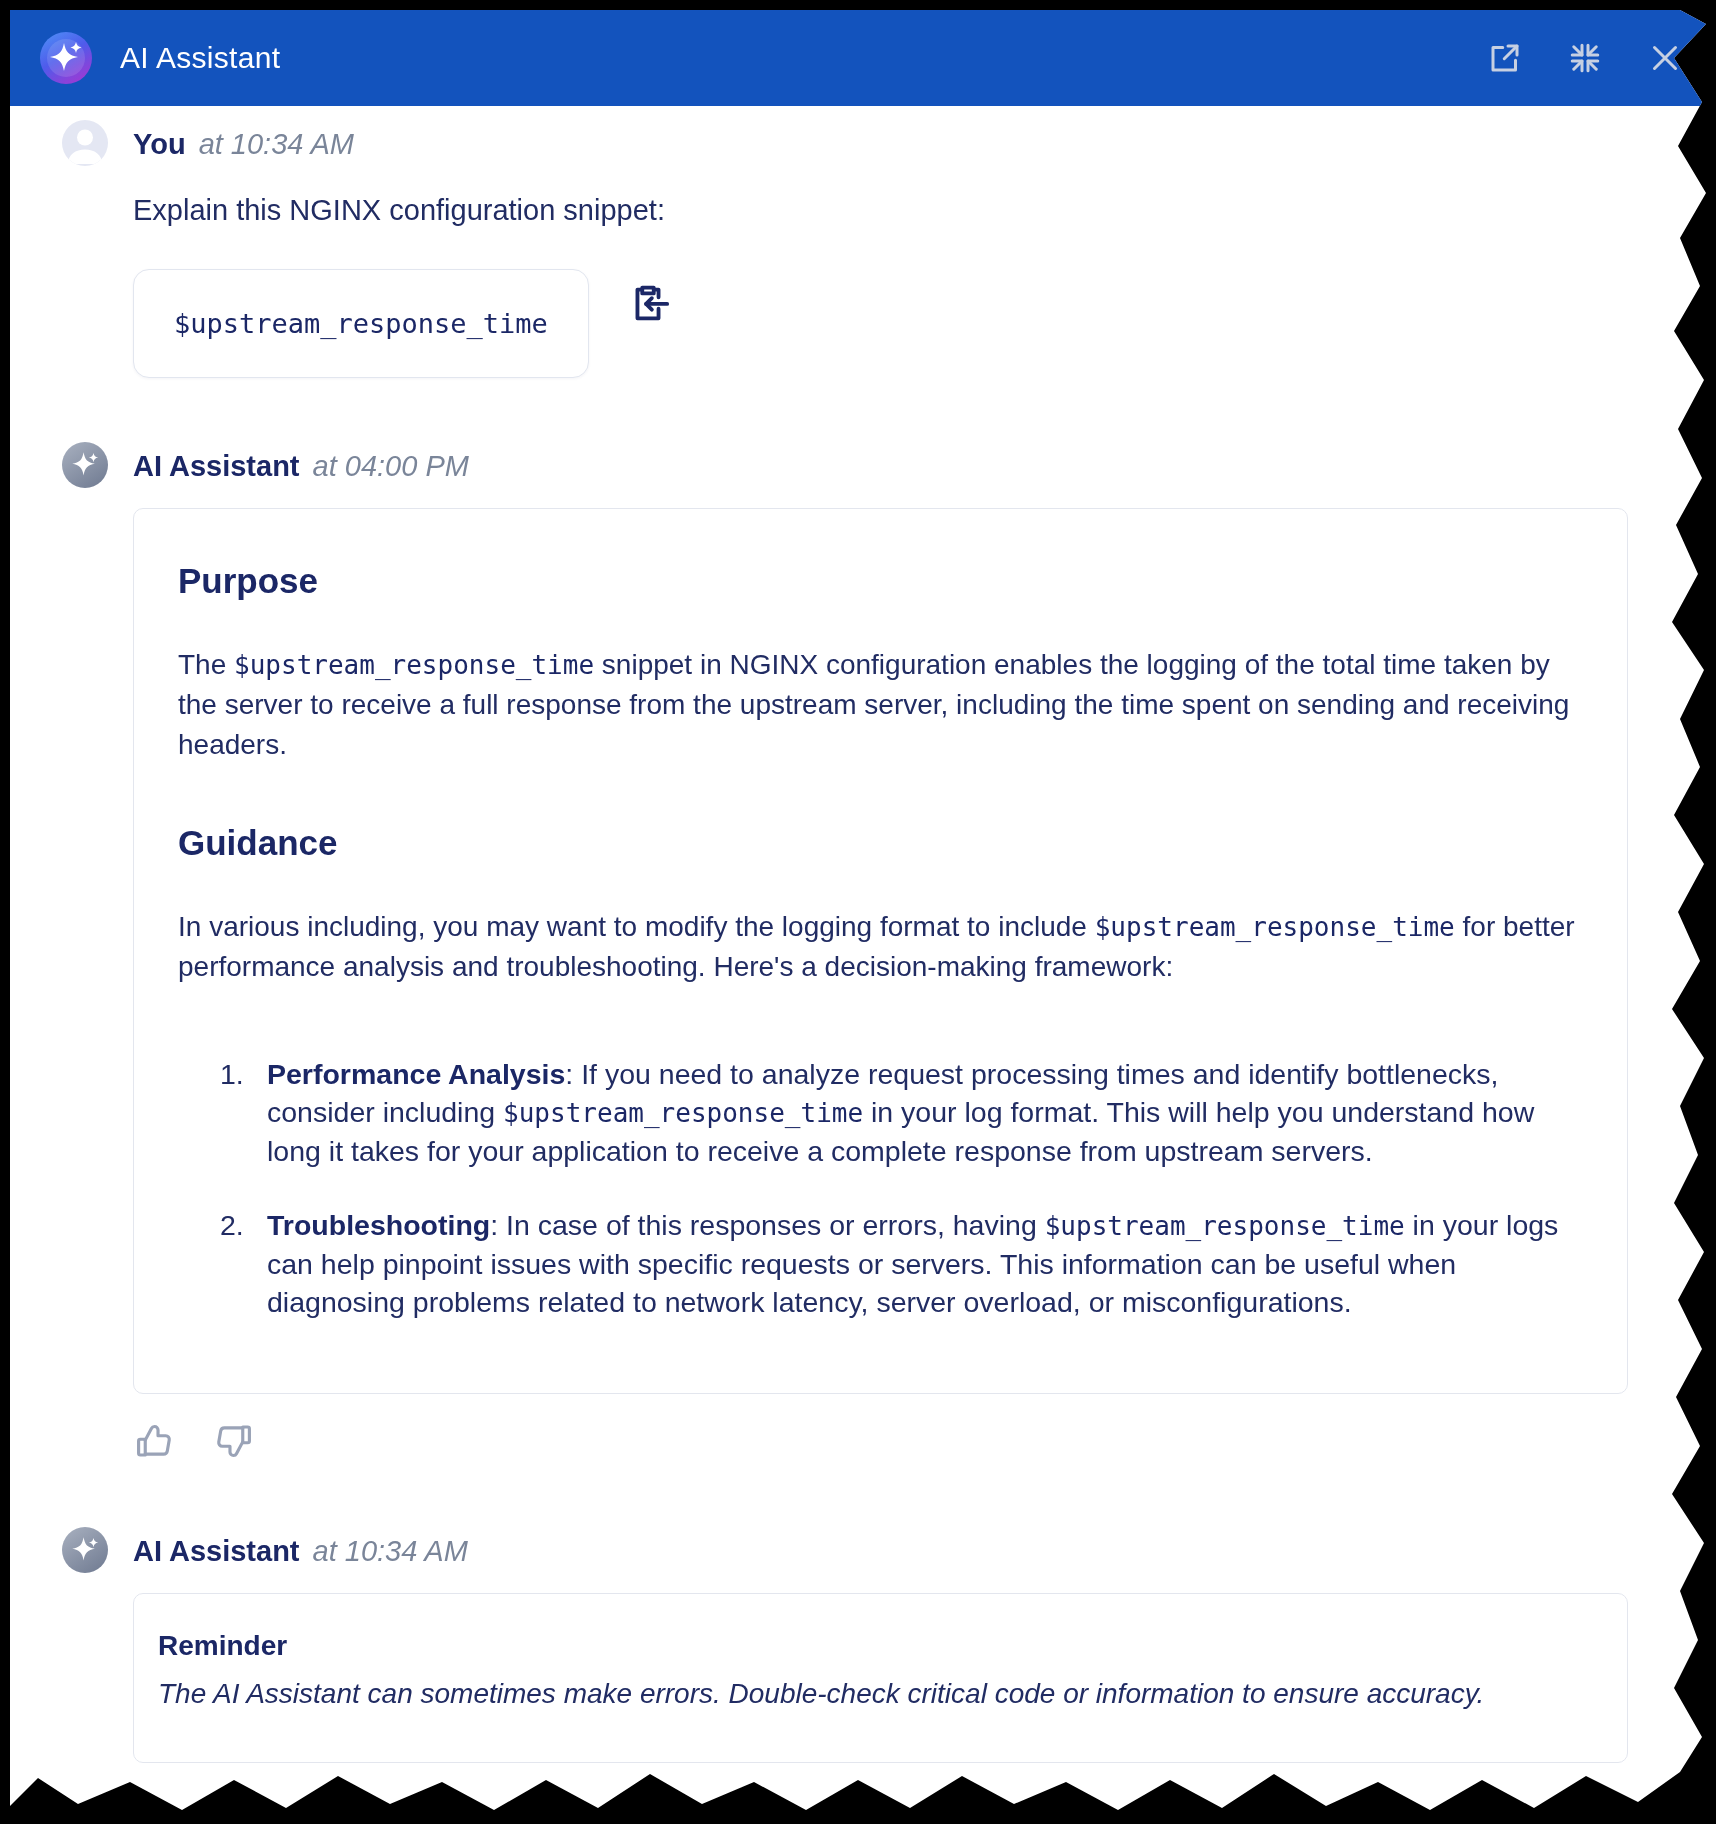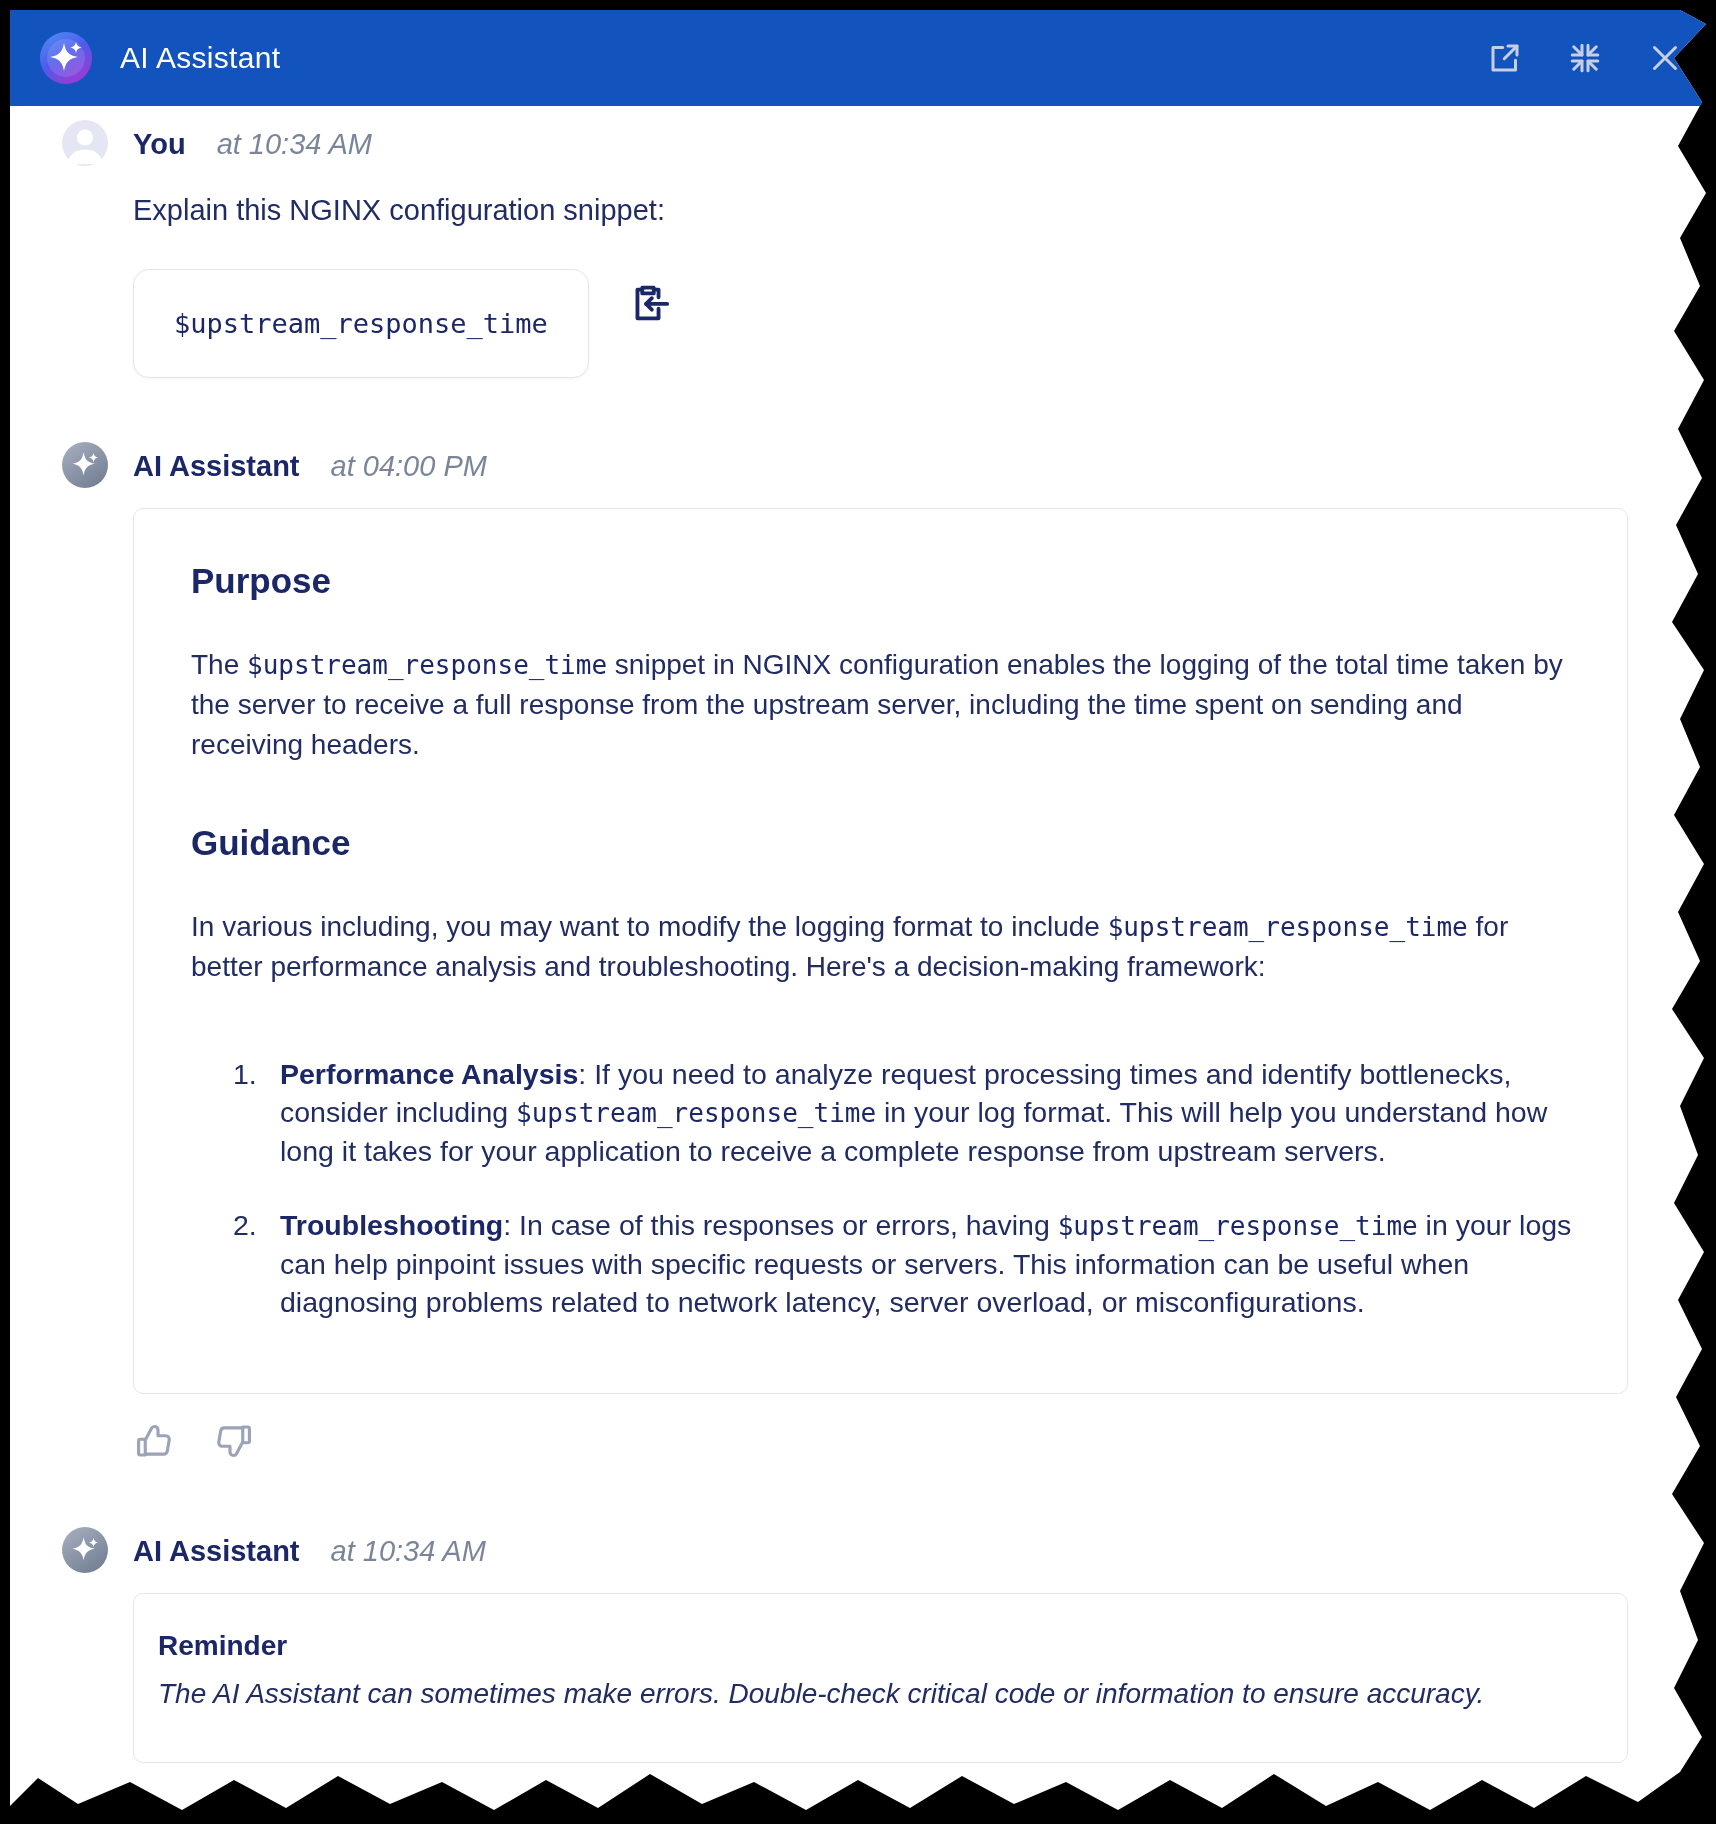--- a/index.html
+++ b/index.html
@@ -24,40 +24,40 @@
           align-items:center; justify-content:center; color:#C7D0E2; margin-left:34px; }
   .hbtn svg { width:36px; height:36px; }
 
   
   .chat { padding:14px 0 0 52px; }
   .msg { display:flex; }
   .avatar { width:46px; height:46px; border-radius:50%; flex:none; margin-right:25px; overflow:hidden; }
   .avatar-user { background:#E4E7F3; }
   .avatar-ai   { background:linear-gradient(145deg,#A9B1C0 0%,#6E7990 100%); display:flex; align-items:center; justify-content:center; }
   .msg-body { flex:1; padding-right:78px; min-width:0; }
-  .name-row { height:46px; display:flex; align-items:baseline; gap:31px; padding-top:8px; }
+  .name-row { height:46px; display:flex; align-items:baseline; gap:13px; padding-top:8px; }
   .sender { font-size:29px; font-weight:700; color:#1B2766; }
   .timestamp { font-size:29px; color:#7A8599;font-style:italic; }
 
   .user-text { margin-top:28px; font-size:29px; color:#212C63; }
 
   .code-row { margin-top:42px; display:flex; align-items:flex-start; gap:36px; }
   .code-box {
     background:#FFFFFF; border:1.5px solid #E2E6EF; border-radius:16px;
     padding:38px 40px; box-shadow:0 1px 3px rgba(30,40,90,.05);
     font-family:"DejaVu Sans Mono", monospace; font-size:27px; color:#1B2766;
   }
   .copy-btn { background:none; border:none; cursor:pointer; padding:0; margin-top:10px; color:#1B2766; }
   .copy-btn svg { width:46px; height:46px; }
 
   .msg-ai { margin-top:64px; }
   .card {
     margin-top:20px; background:#FFFFFF; border:1.5px solid #E3E6EE; border-radius:10px;
   }
-  .response-card { padding:52px 46px 72px 57px; }
+  .response-card { padding:52px 46px 72px 44px; }
   .card h2 { font-size:35px; font-weight:700; color:#1B2766; }
   .h-purpose { margin-bottom:44px; }
   .h-guidance { margin-top:58px; margin-bottom:44px; }
   .card p { font-size:28px; line-height:40px; color:#212C63; }
   .inline-code { font-family:"DejaVu Sans Mono", monospace; font-size:26px; color:#1B2766; }
 
   .olist { margin-top:68px; padding-left:42px; }
   .olist-item { display:flex; font-size:28.5px; line-height:38px; color:#212C63; }
   .olist-item + .olist-item { margin-top:36px; }
   .oli-num { flex:none; width:47px; }

